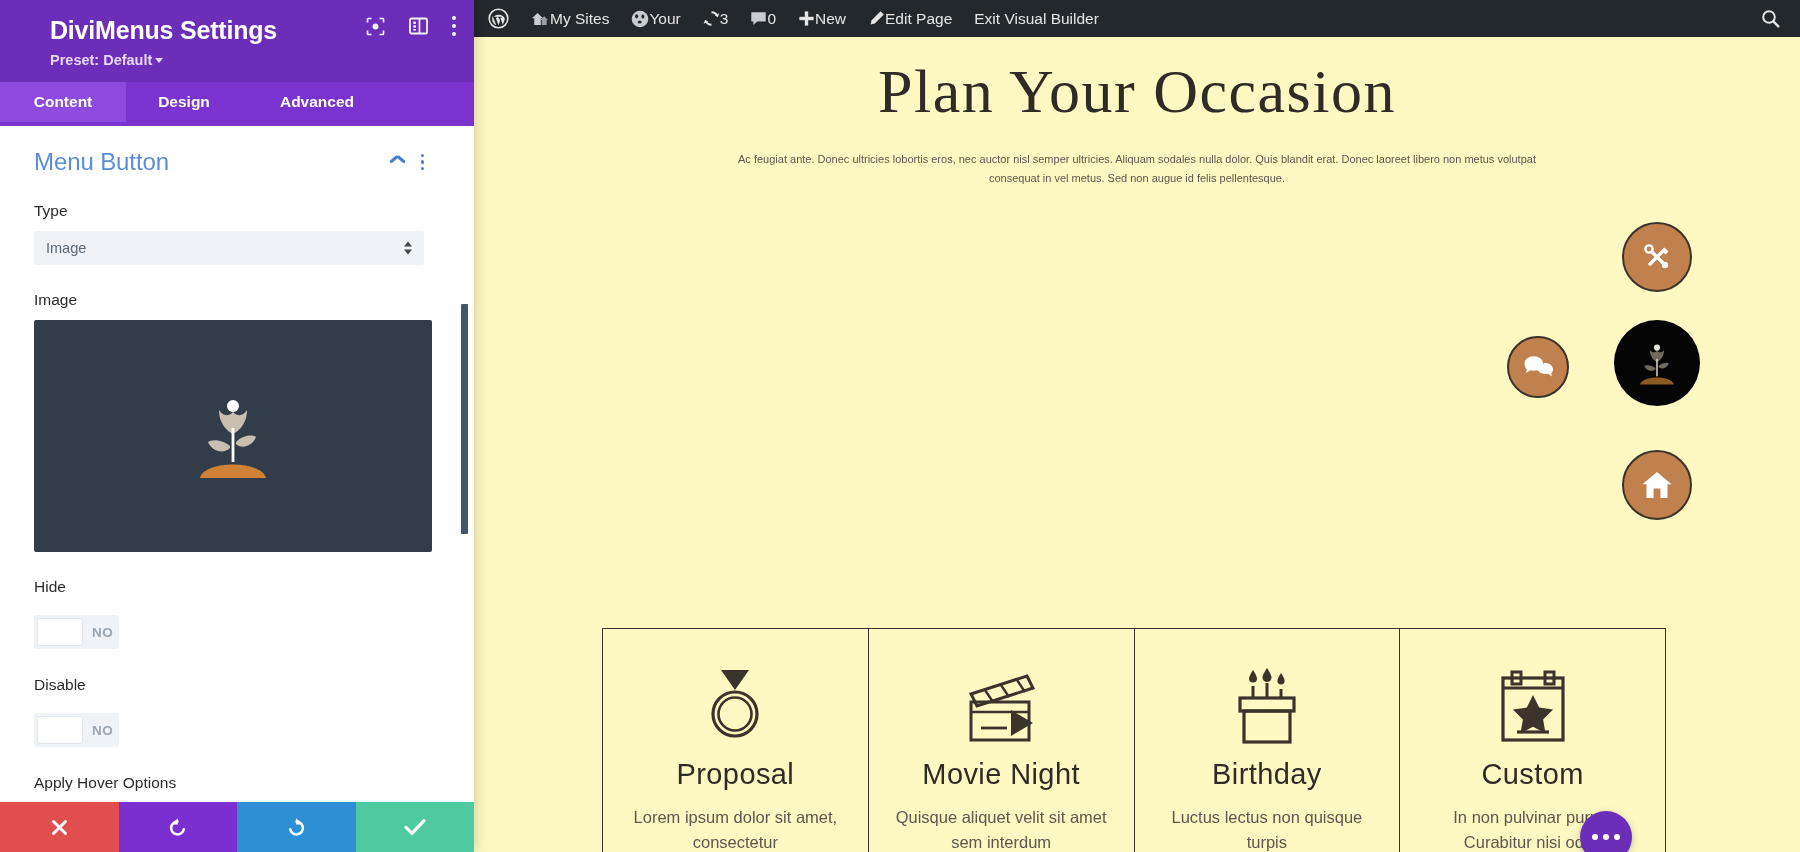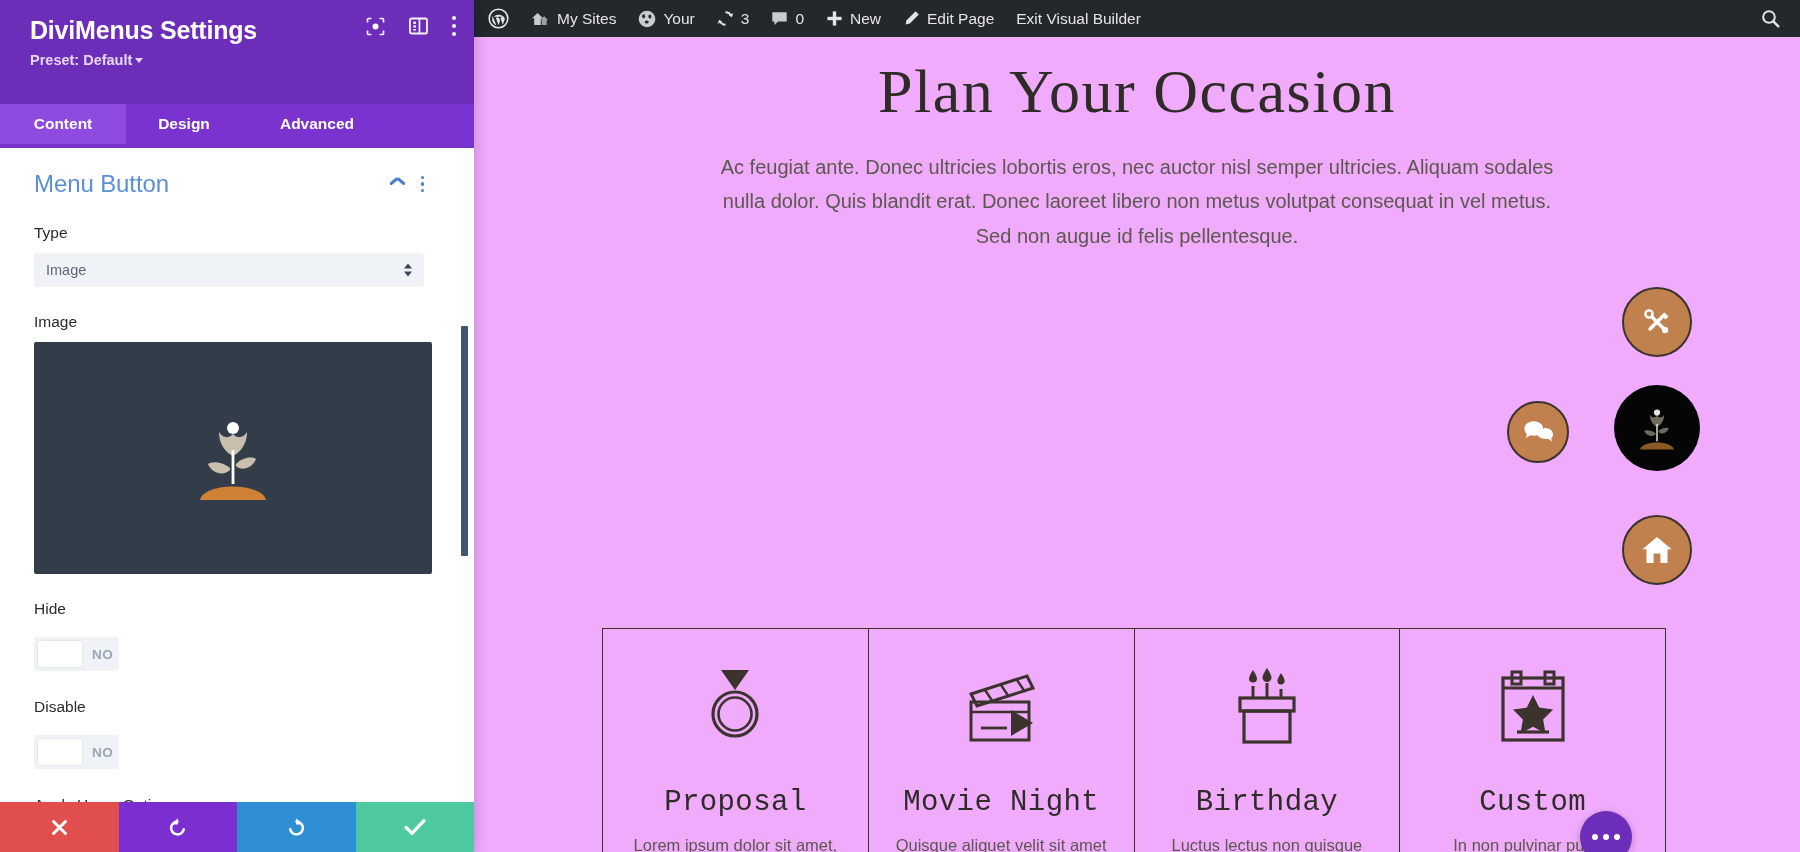--- a/index.html
+++ b/index.html
@@ -15,23 +15,23 @@
   #settings-panel {
     position: absolute; left: 0; top: 0;
     width: 474px; height: 852px;
     background: #ffffff;
     display: flex; flex-direction: column;
     z-index: 40;
     box-shadow: 0 0 14px rgba(0,0,0,0.22);
   }
   #panel-header {
     background: #6c2eb9;
-    padding: 17px 22px 14px 30px;
+    padding: 17px 22px 14px 50px;
     position: relative;
-    height: 104px;
+    height: 82px;
   }
   #panel-title {
     color: #ffffff; font-size: 25px; font-weight: bold;
     letter-spacing: -0.2px; line-height: 1.1;
   }
   #panel-preset {
     color: #e6d7f7; font-size: 14.5px; font-weight: bold;
     margin-top: 7px;
   }
   .caret-tiny {
@@ -140,51 +140,51 @@
   .fb-save   { background:#4fc9a0; }
 
   
   #wp-adminbar {
     position: absolute; left: 474px; top: 0;
     width: 1326px; height: 37px;
     background: #23282d; display: flex; align-items: center;
     color: #e5e5e5; font-size: 15.5px;
   }
   .ab-item {
-    display:flex; align-items:center; gap:7px;
+    display:flex; align-items:center; 
     padding: 0 11px; height: 37px; cursor: pointer; white-space: nowrap;
   }
   .ab-item:first-child { padding-left: 14px; }
   #ab-right {
     margin-left: auto; display:flex; align-items:center; height:37px;
   }
   #ab-avatar {
     width: 22px; height: 22px; margin-left: 9px; border-radius: 1px;
     background: linear-gradient(150deg,#6b6f4a 0%,#b6b089 45%,#4a4536 100%);
     position: relative; overflow:hidden;
   }
   #ab-avatar:after{
     content:""; position:absolute; left:5px; bottom:0; width:12px;height:10px;
     background:#efe9dd; border-radius:6px 6px 0 0;
   }
 
   
   #page-content {
     position: absolute; left: 474px; top: 37px;
     width: 1326px; height: 815px;
-    background: #f0abfc; overflow: hidden;
+    background: #fef9c3; overflow: hidden;
   }
   #page-heading {
     text-align: center; font-family: "Liberation Serif", serif;
     font-size: 62px; color: #2f2b27; font-weight: normal;
     letter-spacing: 1.5px; margin-top: 22px; line-height: 1.05;
   }
   #page-paragraph {
     width: 840px; margin: 26px auto 0 auto; text-align: center;
-    font-size: 20px; line-height: 1.72; color: #5d5750;
+    font-size: 11px; line-height: 1.72; color: #5d5750;
   }
 
   #menu-stack { position: relative; width: 100%; height: 250px; margin-top: 20px; }
   .circle-btn {
     position: absolute; border-radius: 50%;
     display:flex; align-items:center; justify-content:center;
     cursor: pointer;
   }
   .cb-tools  { left: 1148px; top: 14px;  width: 70px; height: 70px; background:#c1814e; border:2px solid #3a332c; }
   .cb-chat   { left: 1033px; top: 128px; width: 62px; height: 62px; background:#c1814e; border:2px solid #3a332c; }
@@ -198,22 +198,22 @@
     display: flex;
   }
   .card {
     flex: 1; border-right: 1px solid #3a332c;
     display:flex; flex-direction:column; align-items:center;
     padding-top: 33px;
   }
   .card:last-child { border-right: none; }
   .card-icon { height: 84px; display:flex; align-items:flex-end; justify-content:center; }
   .card-title {
-    font-family: Liberation Mono, monospace; font-size: 29px; color:#2f2b27;
-    margin-top: 40px; letter-spacing: .4px;
+    font-family: Liberation Sans, sans-serif; font-size: 29px; color:#2f2b27;
+    margin-top: 12px; letter-spacing: .4px;
   }
   .card-desc {
     font-size: 16.5px; color:#5d5750; text-align:center; line-height:1.5;
     margin-top: 14px; width: 215px;
   }
 
   #fab-more {
     position: absolute; left: 1106px; top: 774px;
     width: 52px; height: 52px; border-radius: 50%;
     background: #6c2eb9; display:flex; align-items:center; justify-content:center;

